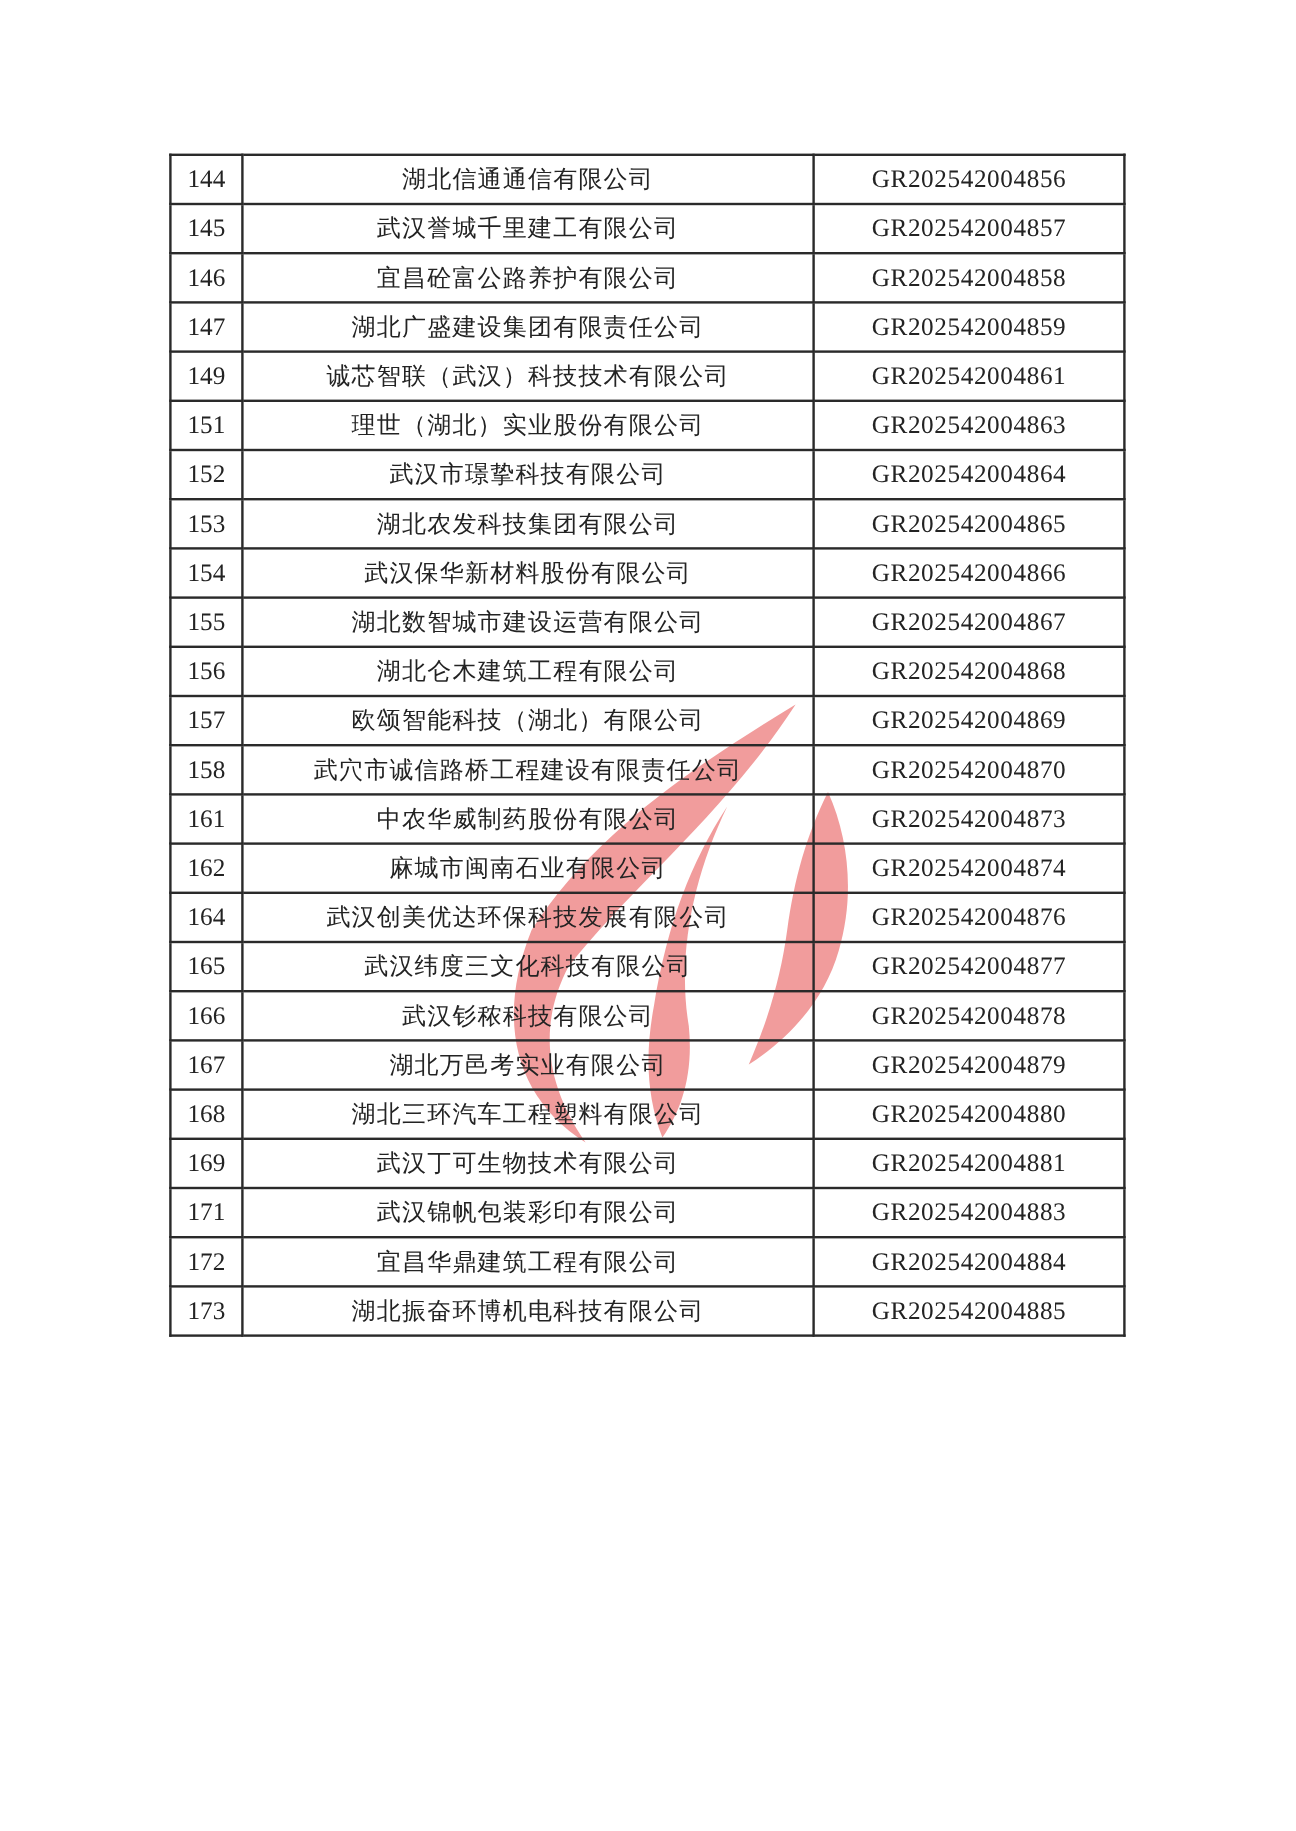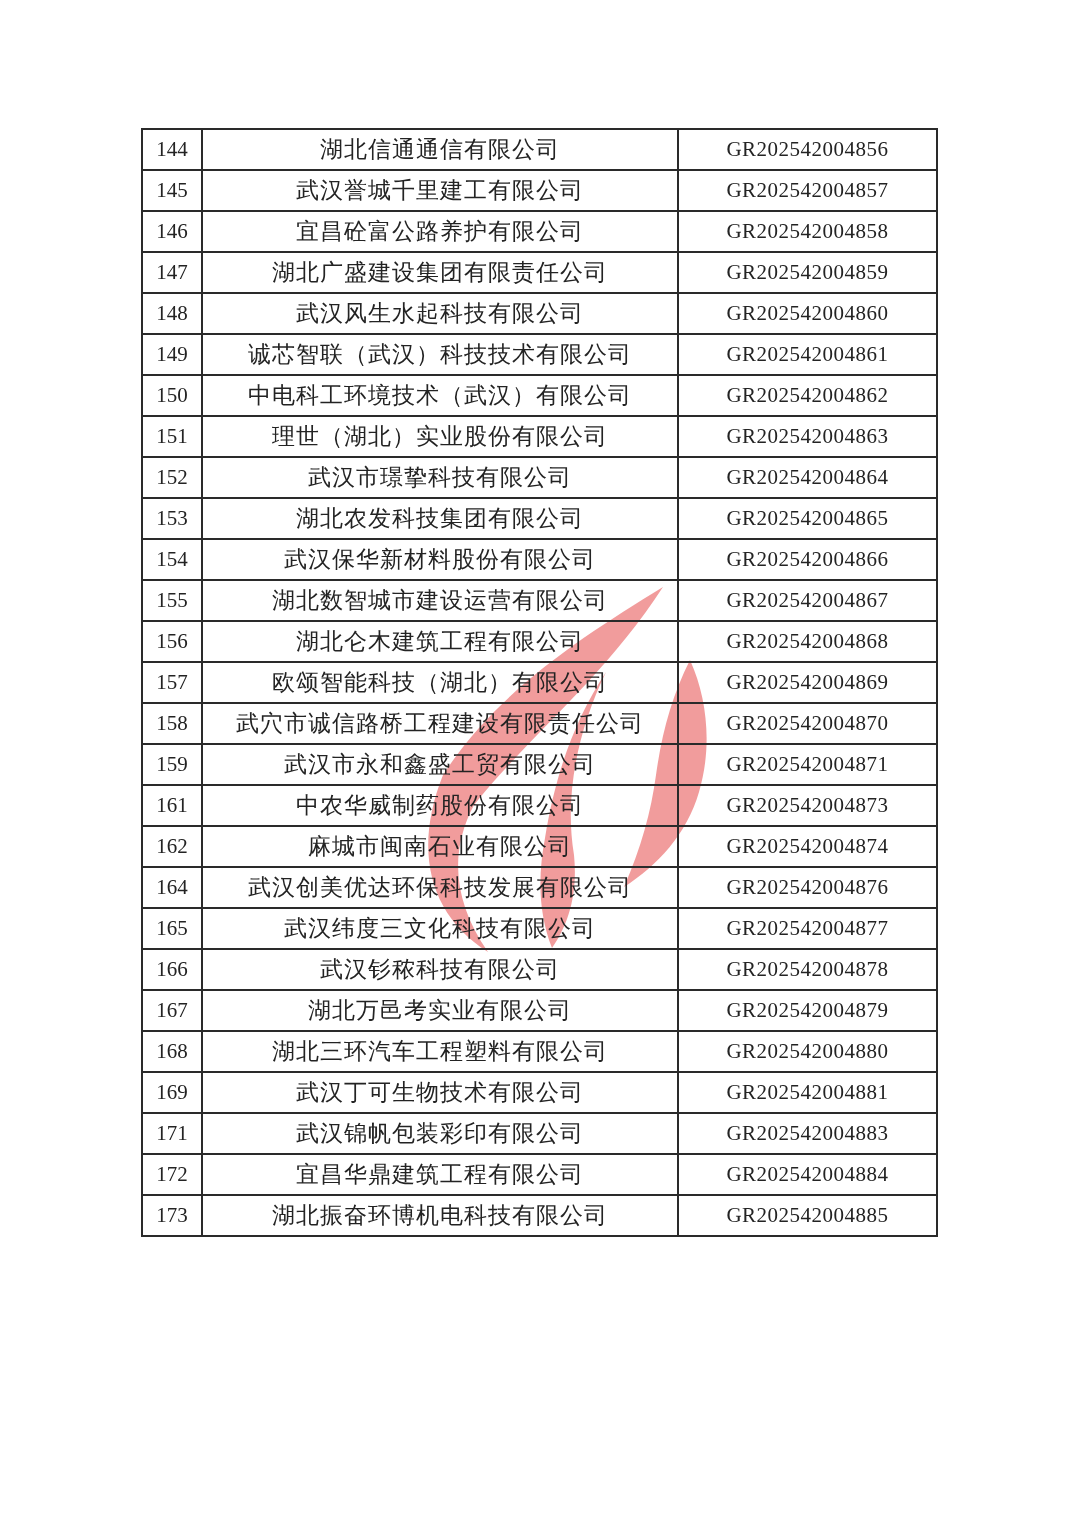--- a/index.html
+++ b/index.html
@@ -21,21 +21,21 @@
   }
   #doc-table td{
     border:2px solid #2a2a2a;
     text-align:center;vertical-align:middle;
     color:#232323;
     padding:0 2px;
     overflow:hidden;white-space:nowrap;
   }
   #doc-table tr{height:41px;}
   td.col-index{font-size:21px;}
-  td.col-company{font-size:23px;letter-spacing:1px;}
+  td.col-company{font-size:20px;letter-spacing:1px;}
   td.col-code{font-size:21px;letter-spacing:0.5px;margin-top:13px;}
 </style>
 </head>
 <body>
 
 <svg id="watermark" viewBox="0 0 1080 1526" xmlns="http://www.w3.org/2000/svg" aria-hidden="true">
   <g fill-opacity="0.8">
 
     <path d="M 663 587
              C 585 635, 498 690, 443 775
@@ -78,33 +78,23 @@
         <td class="col-index">146</td>
         <td class="col-company">宜昌砼富公路养护有限公司</td>
         <td class="col-code">GR202542004858</td>
       </tr>
       <tr>
         <td class="col-index">147</td>
         <td class="col-company">湖北广盛建设集团有限责任公司</td>
         <td class="col-code">GR202542004859</td>
       </tr>
       <tr>
-        <td class="col-index">148</td>
-        <td class="col-company">武汉风生水起科技有限公司</td>
-        <td class="col-code">GR202542004860</td>
-      </tr>
-      <tr>
         <td class="col-index">149</td>
         <td class="col-company">诚芯智联（武汉）科技技术有限公司</td>
         <td class="col-code">GR202542004861</td>
-      </tr>
-      <tr>
-        <td class="col-index">150</td>
-        <td class="col-company">中电科工环境技术（武汉）有限公司</td>
-        <td class="col-code">GR202542004862</td>
       </tr>
       <tr>
         <td class="col-index">151</td>
         <td class="col-company">理世（湖北）实业股份有限公司</td>
         <td class="col-code">GR202542004863</td>
       </tr>
       <tr>
         <td class="col-index">152</td>
         <td class="col-company">武汉市璟挚科技有限公司</td>
         <td class="col-code">GR202542004864</td>
@@ -131,25 +121,20 @@
       </tr>
       <tr>
         <td class="col-index">157</td>
         <td class="col-company">欧颂智能科技（湖北）有限公司</td>
         <td class="col-code">GR202542004869</td>
       </tr>
       <tr>
         <td class="col-index">158</td>
         <td class="col-company">武穴市诚信路桥工程建设有限责任公司</td>
         <td class="col-code">GR202542004870</td>
-      </tr>
-      <tr>
-        <td class="col-index">159</td>
-        <td class="col-company">武汉市永和鑫盛工贸有限公司</td>
-        <td class="col-code">GR202542004871</td>
       </tr>
       <tr>
         <td class="col-index">161</td>
         <td class="col-company">中农华威制药股份有限公司</td>
         <td class="col-code">GR202542004873</td>
       </tr>
       <tr>
         <td class="col-index">162</td>
         <td class="col-company">麻城市闽南石业有限公司</td>
         <td class="col-code">GR202542004874</td>

